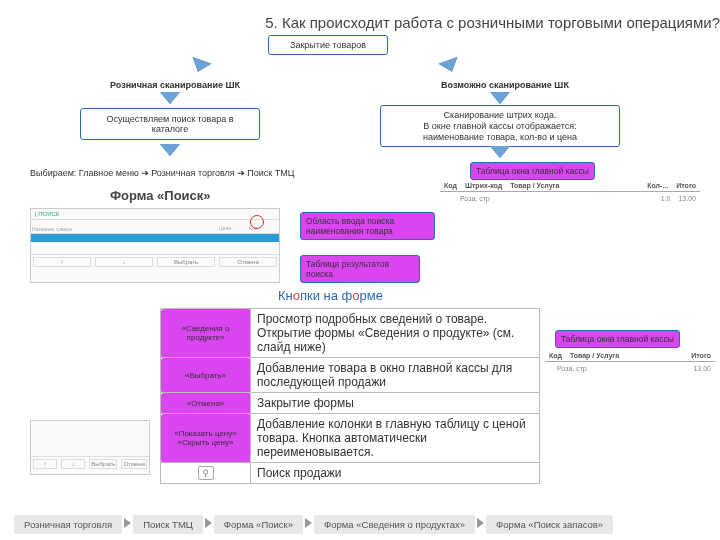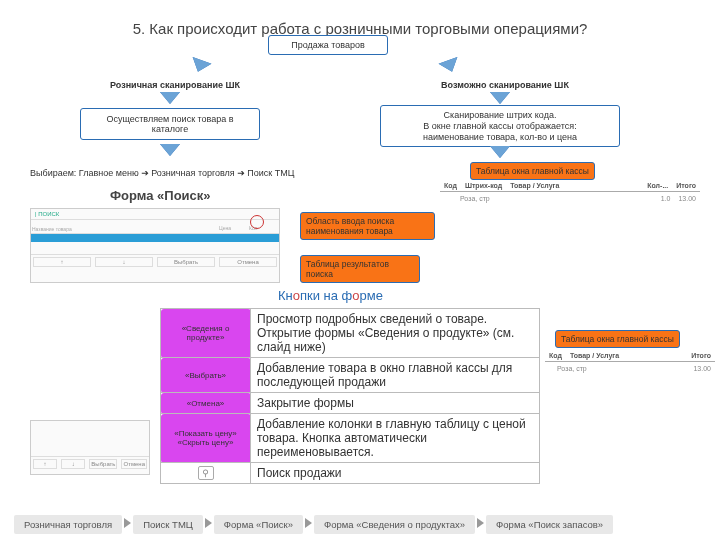--- a/index.html
+++ b/index.html
@@ -1,25 +1,25 @@
 <!DOCTYPE html>
 <html><head>
 <meta charset="utf-8">
 <style>
 *{box-sizing:border-box;margin:0;padding:0;font-family:Arial,sans-serif}
 body{width:720px;height:540px;background:#fff;position:relative;font-size:9px;color:#333}
-.title{font-size:15px;text-align:center;padding:20px 0;color:#444}
+.title{font-size:15px;text-align:right;padding:14px 0;color:#444}
 .box{border:1px solid #2a6cb3;border-radius:3px;padding:4px 10px;text-align:center;font-size:9px;background:#fff;position:absolute}
 .label{position:absolute;font-size:9px;text-align:center}
 .arrow-down{position:absolute;width:0;height:0;border-left:10px solid transparent;border-right:10px solid transparent;border-top:12px solid #2a6cb3}
 .arrow-down::before{content:'';position:absolute;top:-12px;left:-10px;width:0;height:0;border-left:10px solid transparent;border-right:10px solid transparent;border-top:12px solid #6ba3d6}
 .h2{position:absolute;font-size:13px;font-weight:bold;color:#444}
 .h3{position:absolute;font-size:13px;color:#c44}
 .h3 span{color:#2a6cb3}
-.callout{border:1px solid #2a6cb3;border-radius:3px;padding:3px 5px;font-size:8.5px;background:#f97316;position:absolute}
+.callout{border:1px solid #2a6cb3;border-radius:3px;padding:3px 5px;font-size:8.5px;background:#d946ef;position:absolute}
 .mini-table{position:absolute;font-size:7px;color:#555}
 .mini-table .hdr{display:flex;border-bottom:1px solid #aaa}
 .mini-table .hdr span{padding:2px 4px;font-weight:bold}
 .mini-table .row{display:flex;padding:2px 0;color:#888}
 .mini-table .row span{padding:1px 4px}
 .btn-label{border:1px solid #2a6cb3;border-radius:3px;padding:2px 5px;font-size:8px;text-align:center;background:#d946ef}
 .desc{font-size:12px;padding:2px 4px}
 .form-img{position:absolute;border:1px solid #ccc;background:#fafafa;font-size:6px}
 .form-img .bar{display:flex;gap:4px;padding:2px;border-top:1px solid #ddd}
 .form-img .bar span{flex:1;text-align:center;color:#888;border:1px solid #ddd;padding:1px}
@@ -30,21 +30,21 @@
 .tri{display:inline-block;width:0;height:0;border-top:5px solid transparent;border-bottom:5px solid transparent;border-left:7px solid #999;vertical-align:middle;margin-top:3px}
 .btns-table{position:absolute;border-collapse:collapse}
 .btns-table td{border:1px solid #bbb;padding:3px 6px;vertical-align:middle}
 .icon-box{display:inline-block;width:16px;height:14px;border:1px solid #aaa;border-radius:2px;text-align:center;line-height:12px;font-size:9px;color:#888}
 </style>
 </head>
 <body>
 
 <div class="title">5. Как происходит работа с розничными торговыми операциями?</div>
 
-<div class="box" style="left:268px;top:35px;width:120px">Продажа товаров</div>
+<div class="box" style="left:268px;top:35px;width:120px">Закрытие товаров</div>
 <div class="arrow-down" style="left:190px;top:60px;transform:rotate(20deg)"></div>
 <div class="arrow-down" style="left:440px;top:60px;transform:rotate(-20deg)"></div>
 
 <div class="label" style="left:90px;top:80px;width:170px;font-weight:bold">Розничная сканирование ШК</div>
 <div class="label" style="left:420px;top:80px;width:170px;font-weight:bold">Возможно сканирование ШК</div>
 
 <div class="arrow-down" style="left:160px;top:92px"></div>
 <div class="arrow-down" style="left:490px;top:92px"></div>
 
 <div class="box" style="left:80px;top:108px;width:180px;height:32px;display:flex;align-items:center;justify-content:center">Осуществляем поиск товара в каталоге</div>

